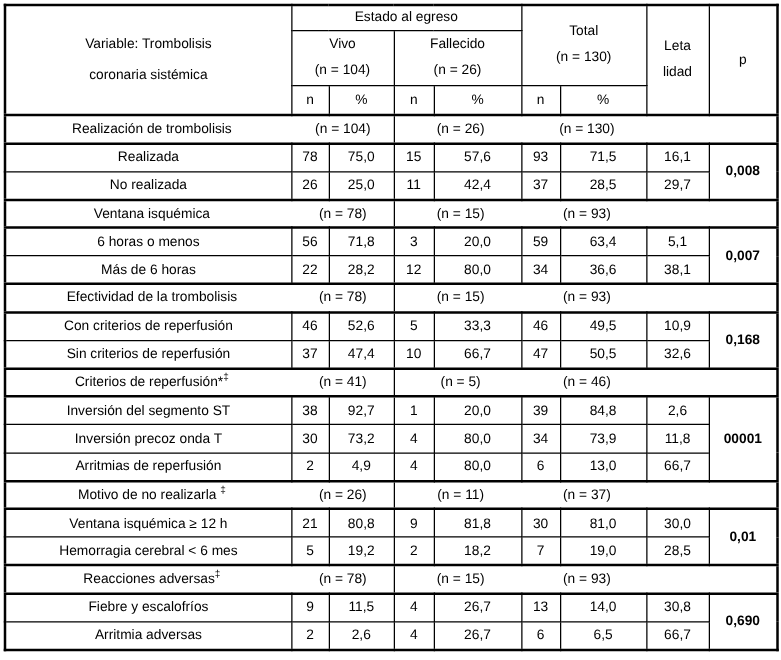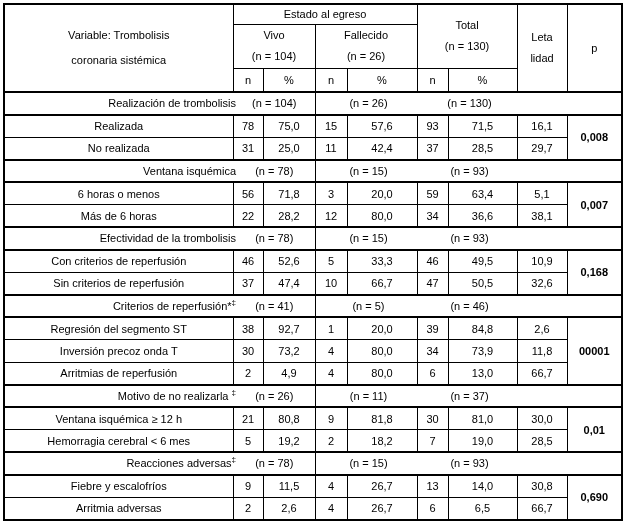--- a/index.html
+++ b/index.html
@@ -31,21 +31,21 @@
   tr.hdr-r3 { height: 24px; }
   tr.body-row { height: 22.5px; }
   .two-line div { line-height: 21px; }
   .var-cell div { line-height: 25px; }
   
   tr.sec td {
     border-top: 2px solid #000000;
     border-bottom: 2px solid #000000;
   }
   .secflex { display: flex; align-items: center; width: 100%; }
-  .sec-label-wrap { width: 229px; text-align: right; }
+  .sec-label-wrap { width: 229px; text-align: center; }
   .sec-vivo  { flex: 1; text-align: center; }
   .sec-fall  { width: 102px; text-align: center; }
   .sec-total { width: 100px; text-align: center; }
   .sec-rest  { flex: 1; }
   sup { font-size: 8px; line-height: 0; }
   td.pcell { font-weight: bold; }
 </style>
 </head>
 <body>
 
@@ -119,21 +119,21 @@
       <td>75,0</td>
       <td>15</td>
       <td>57,6</td>
       <td>93</td>
       <td>71,5</td>
       <td>16,1</td>
       <td class="pcell" rowspan="2">0,008</td>
     </tr>
     <tr class="body-row">
       <td>No realizada</td>
-      <td>31</td>
+      <td>26</td>
       <td>25,0</td>
       <td>11</td>
       <td>42,4</td>
       <td>37</td>
       <td>28,5</td>
       <td>29,7</td>
     </tr>
 
     <tr class="sec body-row">
       <td colspan="3">
@@ -218,21 +218,21 @@
       </td>
       <td colspan="6">
         <div class="secflex">
           <span class="sec-fall">(n = 5)</span>
           <span class="sec-total">(n = 46)</span>
           <span class="sec-rest"></span>
         </div>
       </td>
     </tr>
     <tr class="body-row">
-      <td>Regresión del segmento ST</td>
+      <td>Inversión del segmento ST</td>
       <td>38</td>
       <td>92,7</td>
       <td>1</td>
       <td>20,0</td>
       <td>39</td>
       <td>84,8</td>
       <td>2,6</td>
       <td class="pcell" rowspan="3">00001</td>
     </tr>
     <tr class="body-row">

